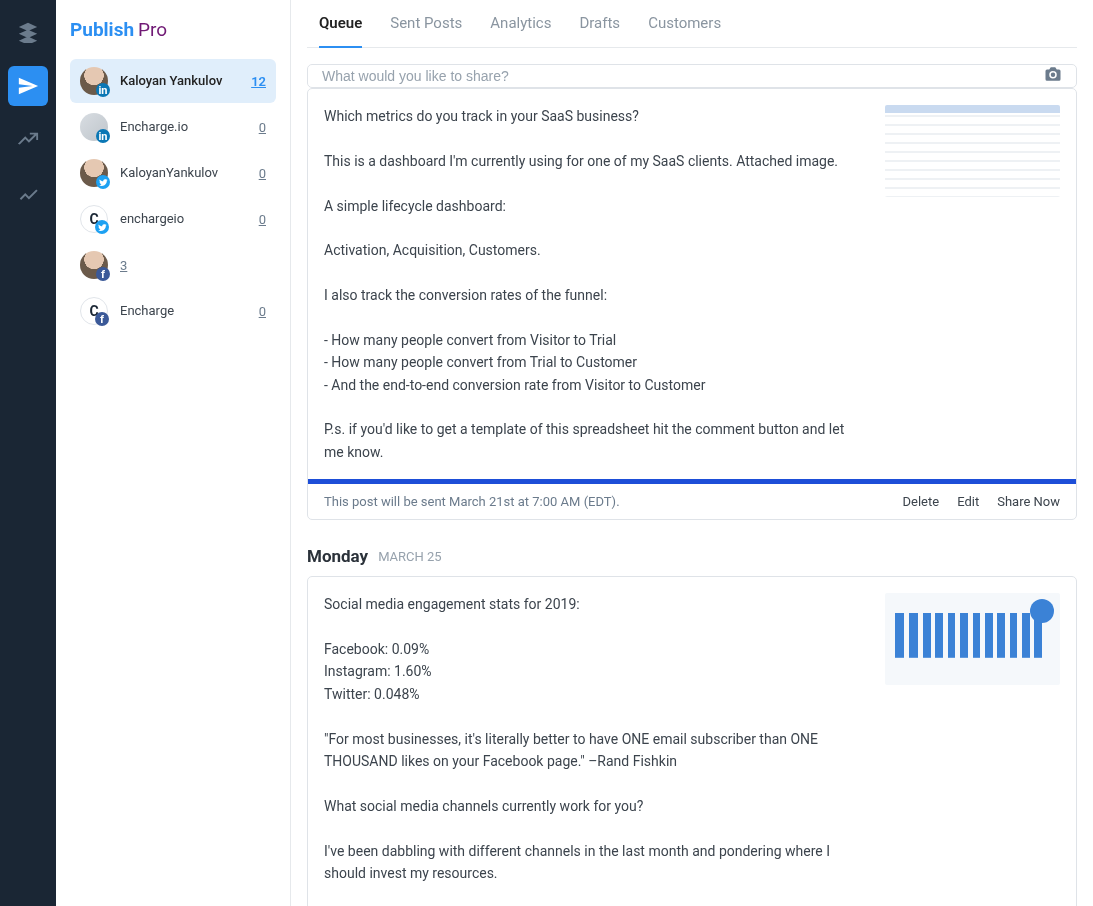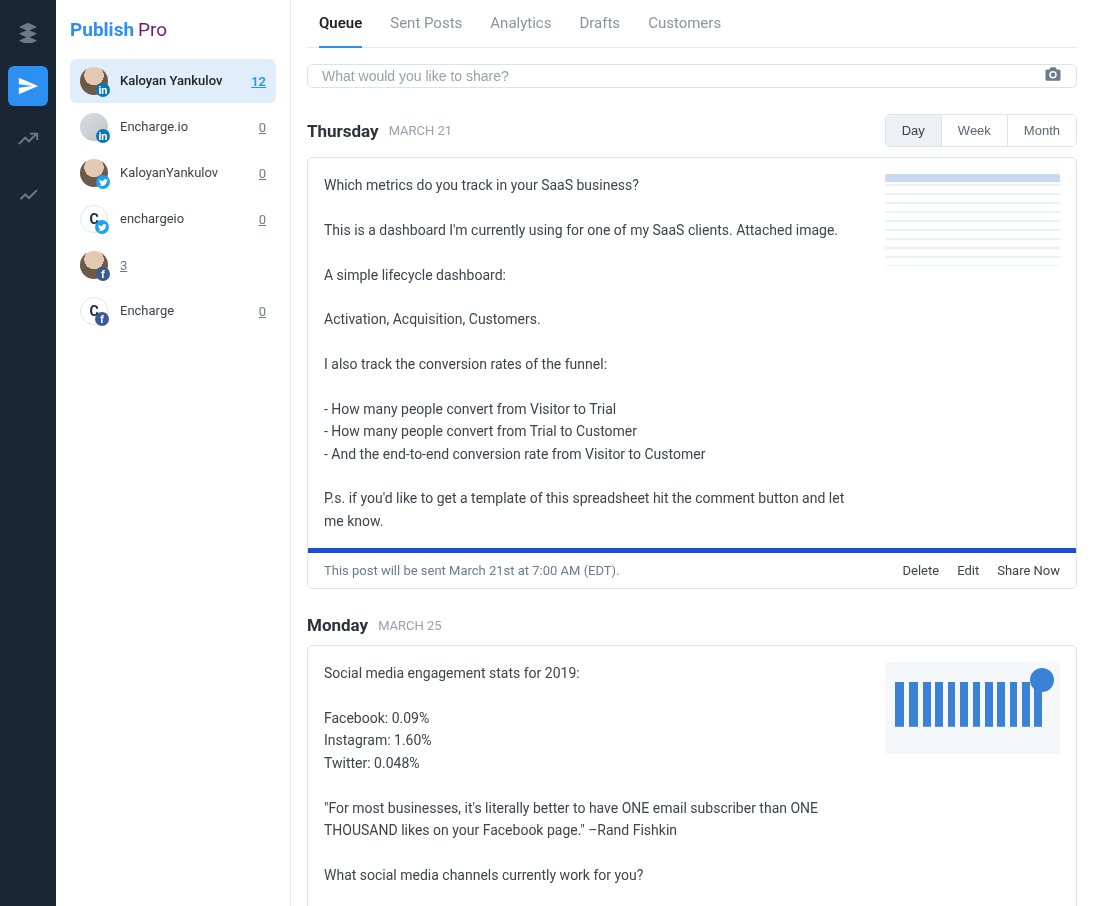--- a/index.html
+++ b/index.html
@@ -335,30 +335,20 @@
   <div class="composer">
     <input type="text" placeholder="What would you like to share?" style="">
     <span class="cam">
       <svg width="18" height="18" viewBox="0 0 24 24" fill="currentColor">
           <path d="M9 3l-2 3H4a2 2 0 0 0-2 2v11a2 2 0 0 0 2 2h16a2 2 0 0 0 2-2V8a2 2 0 0 0-2-2h-3l-2-3H9zm3 5a5 5 0 1 1 0 10 5 5 0 0 1 0-10zm0 2a3 3 0 1 0 0 6 3 3 0 0 0 0-6z"></path>
         </svg>
     </span>
   </div>
 
   <div id="feed">
-      <div class="day-header">
-        <span class="dow">Thursday</span>
-        <span class="date">MARCH 21</span>
-        <div class="spacer"></div>
-        <div class="view-toggle">
-          <button class="active">Day</button>
-          <button>Week</button>
-          <button>Month</button>
-        </div>
-      </div>
       <div class="post">
         <div class="post-body">
           <div class="post-text">Which metrics do you track in your SaaS business?
 
 This is a dashboard I'm currently using for one of my SaaS clients. Attached image.
 
 A simple lifecycle dashboard:
 
 Activation, Acquisition, Customers.
 

